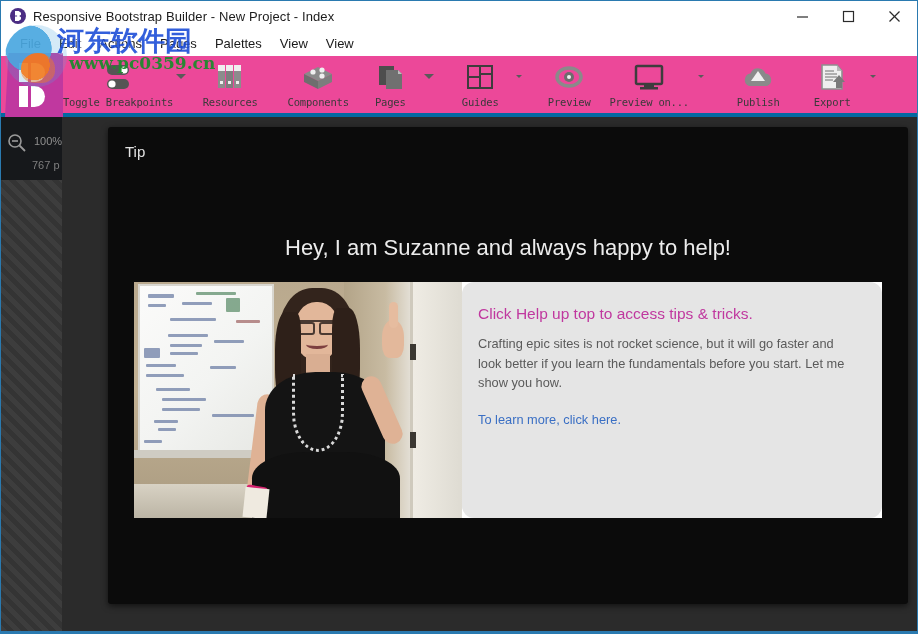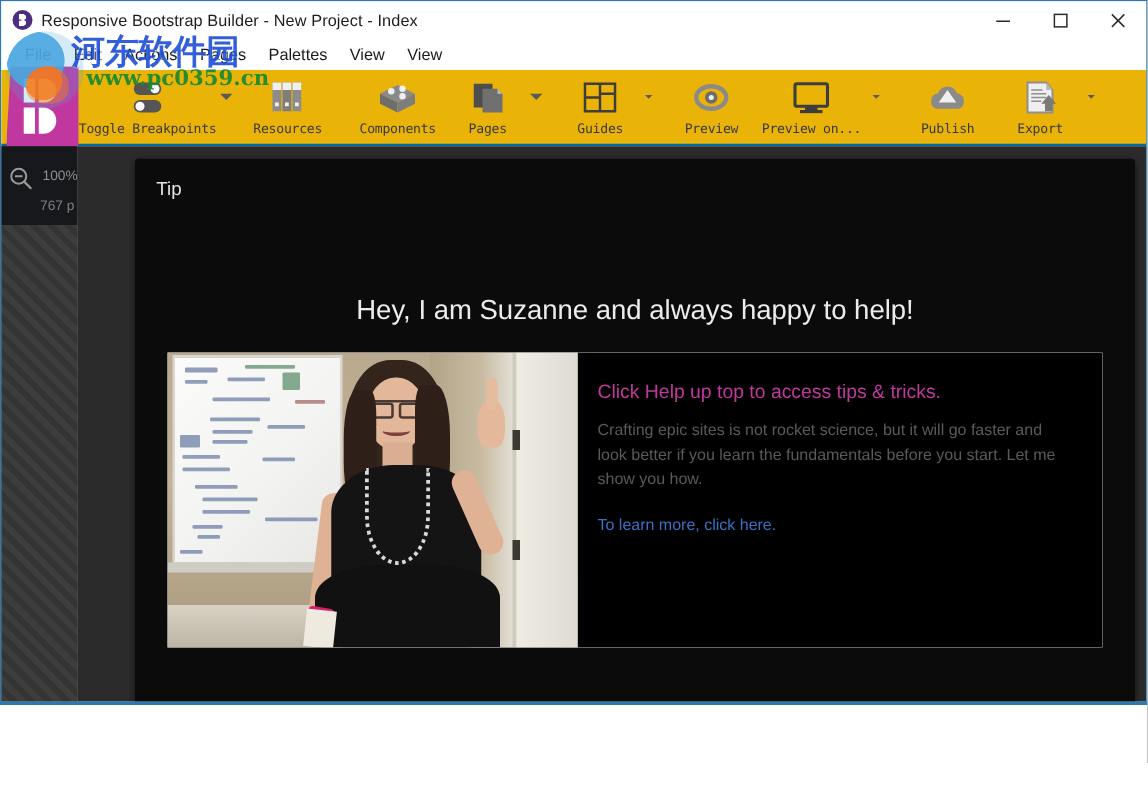--- a/index.html
+++ b/index.html
@@ -4,21 +4,21 @@
 <style>
   * { box-sizing: border-box; margin: 0; padding: 0; }
   html, body {
     width: 918px; height: 634px;
     overflow: hidden;
     font-family: "Liberation Sans", sans-serif;
     background: #ffffff;
   }
   #app {
     position: relative;
-    width: 918px; height: 564px;
+    width: 918px; height: 634px;
     background: #ffffff;
     border: 1px solid #2a7ab0;
     border-bottom-width: 3px;
     overflow: hidden;
   }
 
   
   #titlebar {
     position: absolute; left: 0; top: 0; width: 916px; height: 30px;
     background: #ffffff;
@@ -55,23 +55,23 @@
     display: flex; align-items: center; padding-left: 10px;
   }
   .menu-item {
     font-size: 13px; color: #1a1a1a;
     padding: 2px 9px; white-space: nowrap;
   }
 
   
   #toolbar {
     position: absolute; left: 0; top: 55px; width: 916px; height: 61px;
-    background: #eab308;
-    border-bottom: 2px solid #0369a1;
-    display: flex; align-items: flex-end;
+    background: #ec4899;
+    border-bottom: 4px solid #0369a1;
+    display: flex; align-items: center;
   }
   #tb-spacer { width: 62px; flex: 0 0 auto; }
   .tb-group { display: flex; align-items: flex-start; height: 59px; }
   .tb-btn {
     display: flex; flex-direction: column; align-items: center;
     justify-content: flex-start;
     padding-top: 6px; height: 59px;
     min-width: 54px;
   }
   .tb-icon { height: 32px; display: flex; align-items: center; justify-content: center; }
@@ -257,21 +257,21 @@
     border-top: none;
     border-radius: 0 0 50% 50%;
   }
   .p-paper {
     position: absolute; left: 110px; bottom: 0; width: 24px; height: 30px;
     background: #efeae0; transform: rotate(6deg);
   }
 
   
   #card-text {
-    flex: 1 1 auto; padding: 22px 24px 0 16px; background: #000000;
+    flex: 1 1 auto; padding: 22px 24px 0 16px; background: #e5e5e5; border-radius: 12px;
   }
   #card-title { font-size: 15.5px; line-height: 20px; font-weight: normal; }
   #card-body {
     font-size: 12.8px; line-height: 19.5px; color: #5a5a5a;
     margin-top: 10px; max-width: 380px;
   }
   #card-link { display: inline-block; margin-top: 19px; font-size: 12.8px; }
 
   
   .wm { position: absolute; pointer-events: none; }

